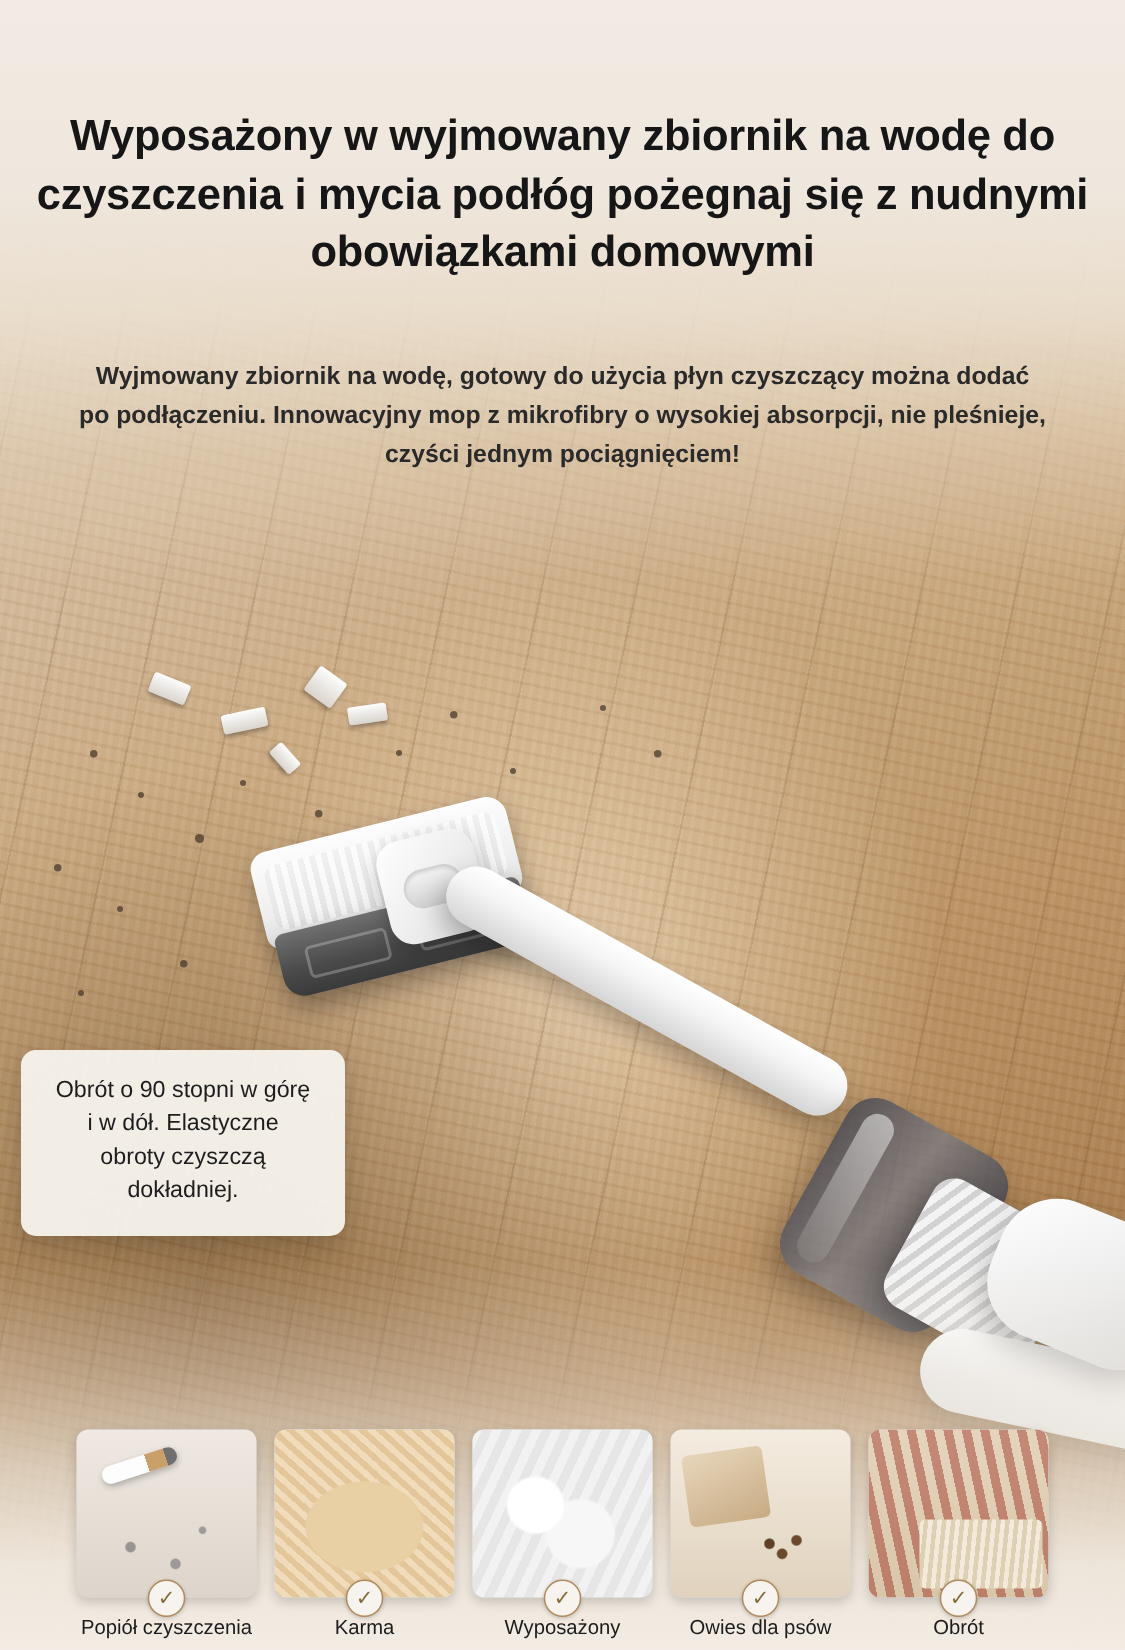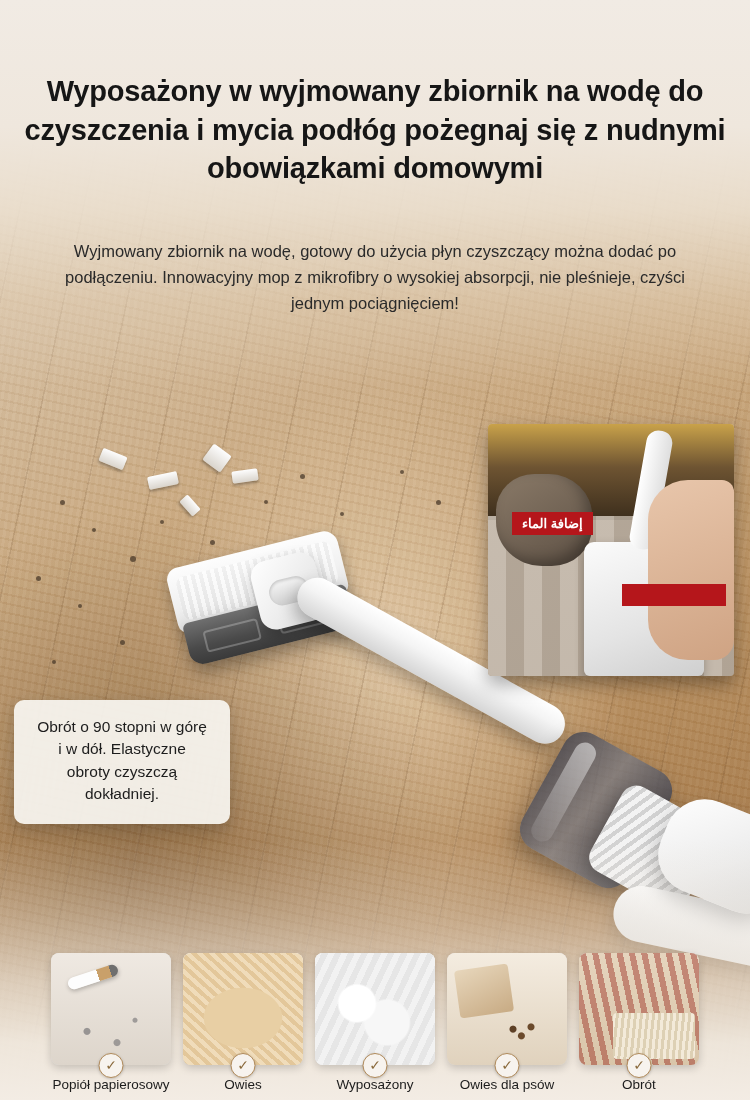--- a/index.html
+++ b/index.html
@@ -105,20 +105,21 @@
 
   .subcopy {
     position: absolute;
     top: 238px;
     left: 0; right: 0;
     text-align: center;
     font-size: 16.5px;
     line-height: 1.58;
     color: #2a2a2a;
     padding: 0 52px;
+    font-weight: bold;
   }
 
   
   .mop-head {
     position: absolute;
     left: 175px;
     top: 548px;
     width: 175px;
     height: 108px;
     transform: rotate(-14deg);
@@ -478,55 +479,45 @@
     <div class="handle-tail"></div>
     <div class="handle"></div>
   </div>
 
   <div class="top-fade"></div>
   <div class="bottom-fade"></div>
 
   <div class="headline">Wyposażony w wyjmowany zbiornik na wodę do czyszczenia i mycia podłóg pożegnaj się z nudnymi obowiązkami domowymi</div>
   <div class="subcopy">Wyjmowany zbiornik na wodę, gotowy do użycia płyn czyszczący można dodać po podłączeniu. Innowacyjny mop z mikrofibry o wysokiej absorpcji, nie pleśnieje, czyści jednym pociągnięciem!</div>
 
-  <div class="inset">
-    <div class="inset-top"></div>
-    <div class="inset-floor"></div>
-    <div class="inset-cat"></div>
-    <div class="inset-device"></div>
-    <div class="inset-tube"></div>
-    <div class="inset-hand"></div>
-    <div class="inset-banner">إضافة الماء</div>
-    <div class="inset-bar"></div>
-  </div>
 
   <div class="callout">
     <span>Obrót o 90 stopni w górę i w dół. Elastyczne obroty czyszczą dokładniej.</span>
   </div>
 
   <div class="thumbs">
 
     <div class="thumb">
       <div class="thumb-wrap">
         <div class="thumb-img">
           <div class="art-ash"></div>
         </div>
         <div class="check">✓</div>
       </div>
-      <div class="thumb-label">Popiół papierosowy</div>
+      <div class="thumb-label">Popiół czyszczenia</div>
     </div>
 
     <div class="thumb">
       <div class="thumb-wrap">
         <div class="thumb-img">
           <div class="art-oats"></div>
         </div>
         <div class="check">✓</div>
       </div>
-      <div class="thumb-label">Owies</div>
+      <div class="thumb-label">Karma</div>
     </div>
 
     <div class="thumb">
       <div class="thumb-wrap">
         <div class="thumb-img">
           <div class="art-snack"></div>
         </div>
         <div class="check">✓</div>
       </div>
       <div class="thumb-label">Wyposażony</div>

